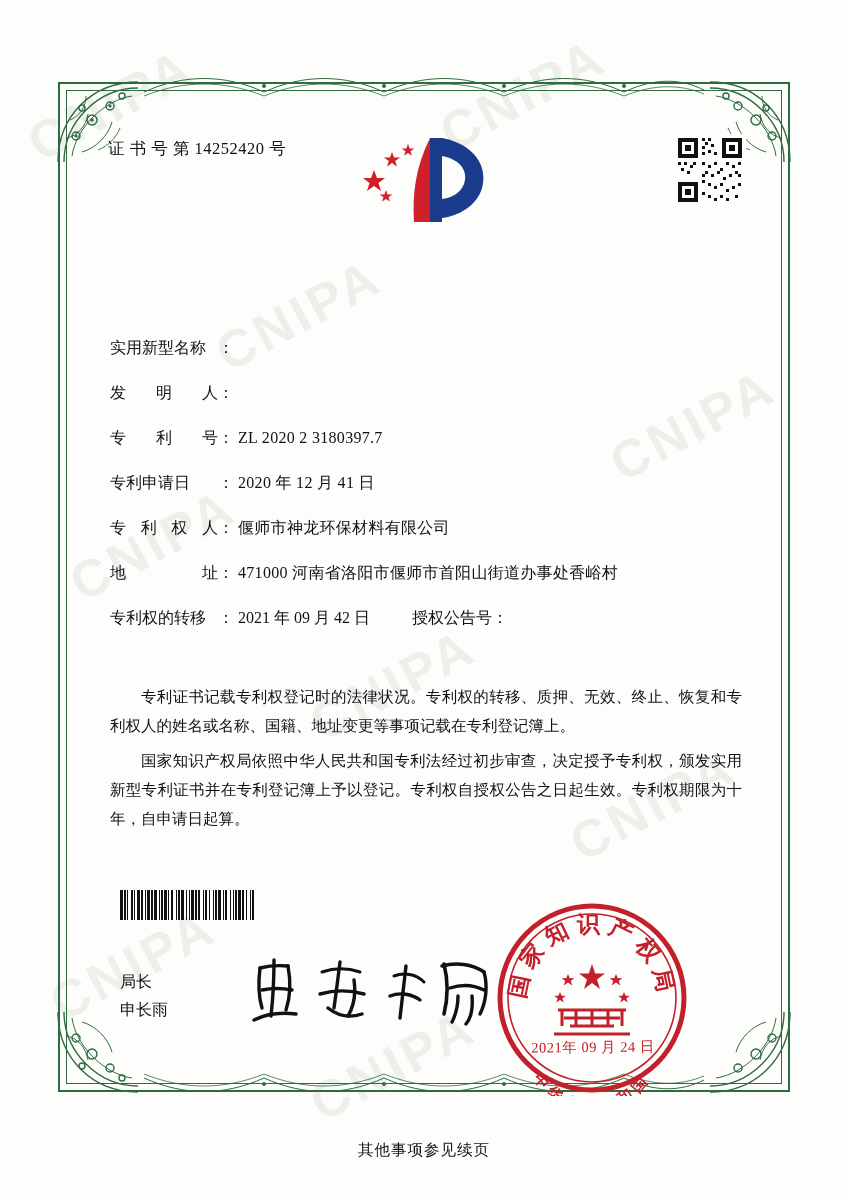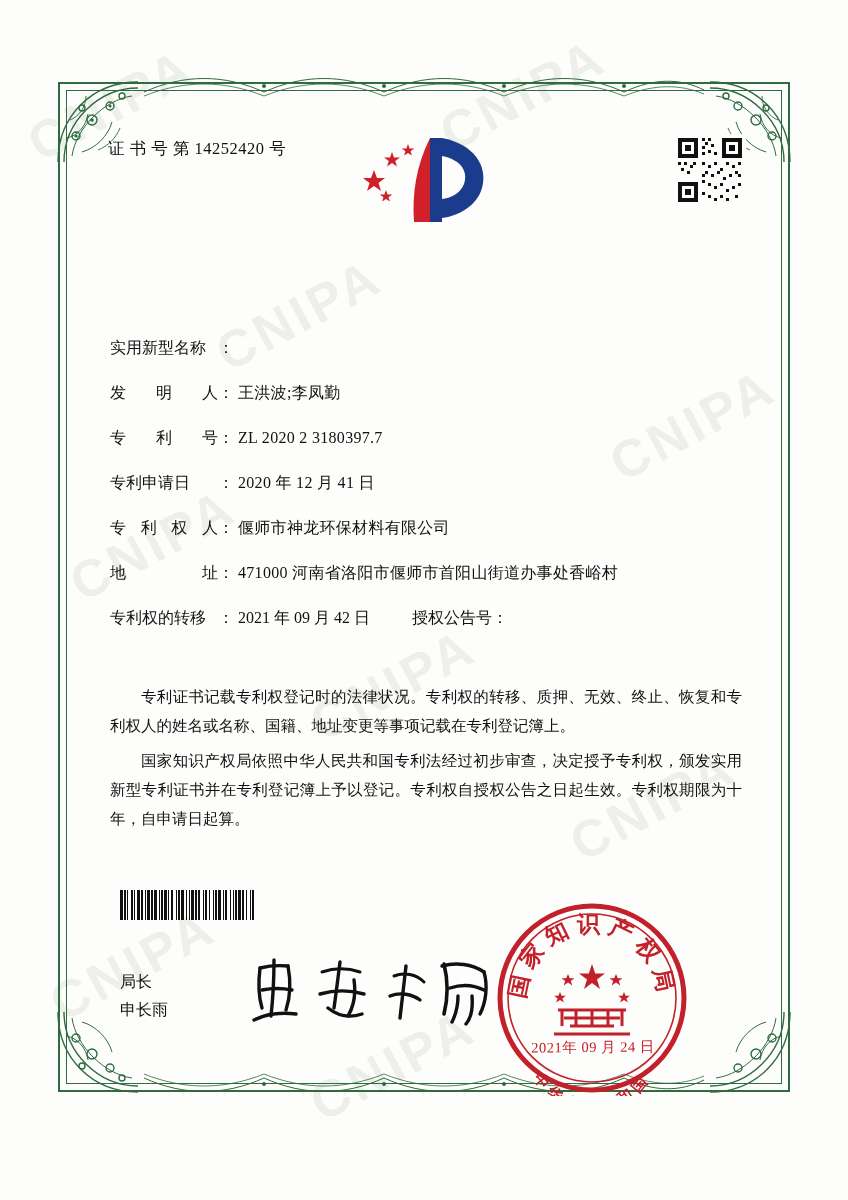--- a/index.html
+++ b/index.html
@@ -448,21 +448,20 @@
           <div class="field-label">实用新型名称</div>
           <div class="field-colon">：</div>
         </div>
         <div class="field-row">
           <div class="field-label spaced">
             <span>发</span>
             <span>明</span>
             <span>人</span>
           </div>
           <div class="field-colon">：</div>
-          <div class="field-value">王洪波;李凤勤</div>
         </div>
         <div class="field-row">
           <div class="field-label spaced">
             <span>专</span>
             <span>利</span>
             <span>号</span>
           </div>
           <div class="field-colon">：</div>
           <div class="field-value">ZL 2020 2 3180397.7</div>
         </div>
@@ -651,13 +650,14 @@
             <path d="M-38 30 L38 30"></path>
           </g>
         </g>
         <polygon points="98,150 101,159 110,159 103,164.5 105.5,173 98,167.5 90.5,173 93,164.5 86,159 95,159" fill="#c2202a" opacity="0.0"></polygon>
       </svg>
     </div>
     <div class="seal-date">2021年 09 月 24 日</div>
 
   </div>
 
+  <div class="footnote">其他事项参见续页</div>
 </div>
 
 </body></html>

